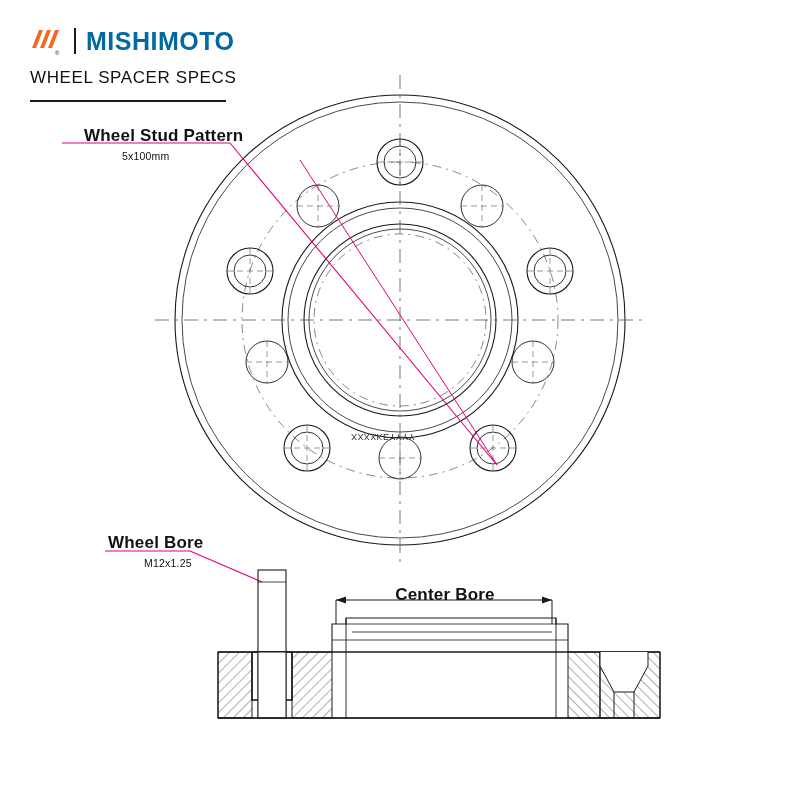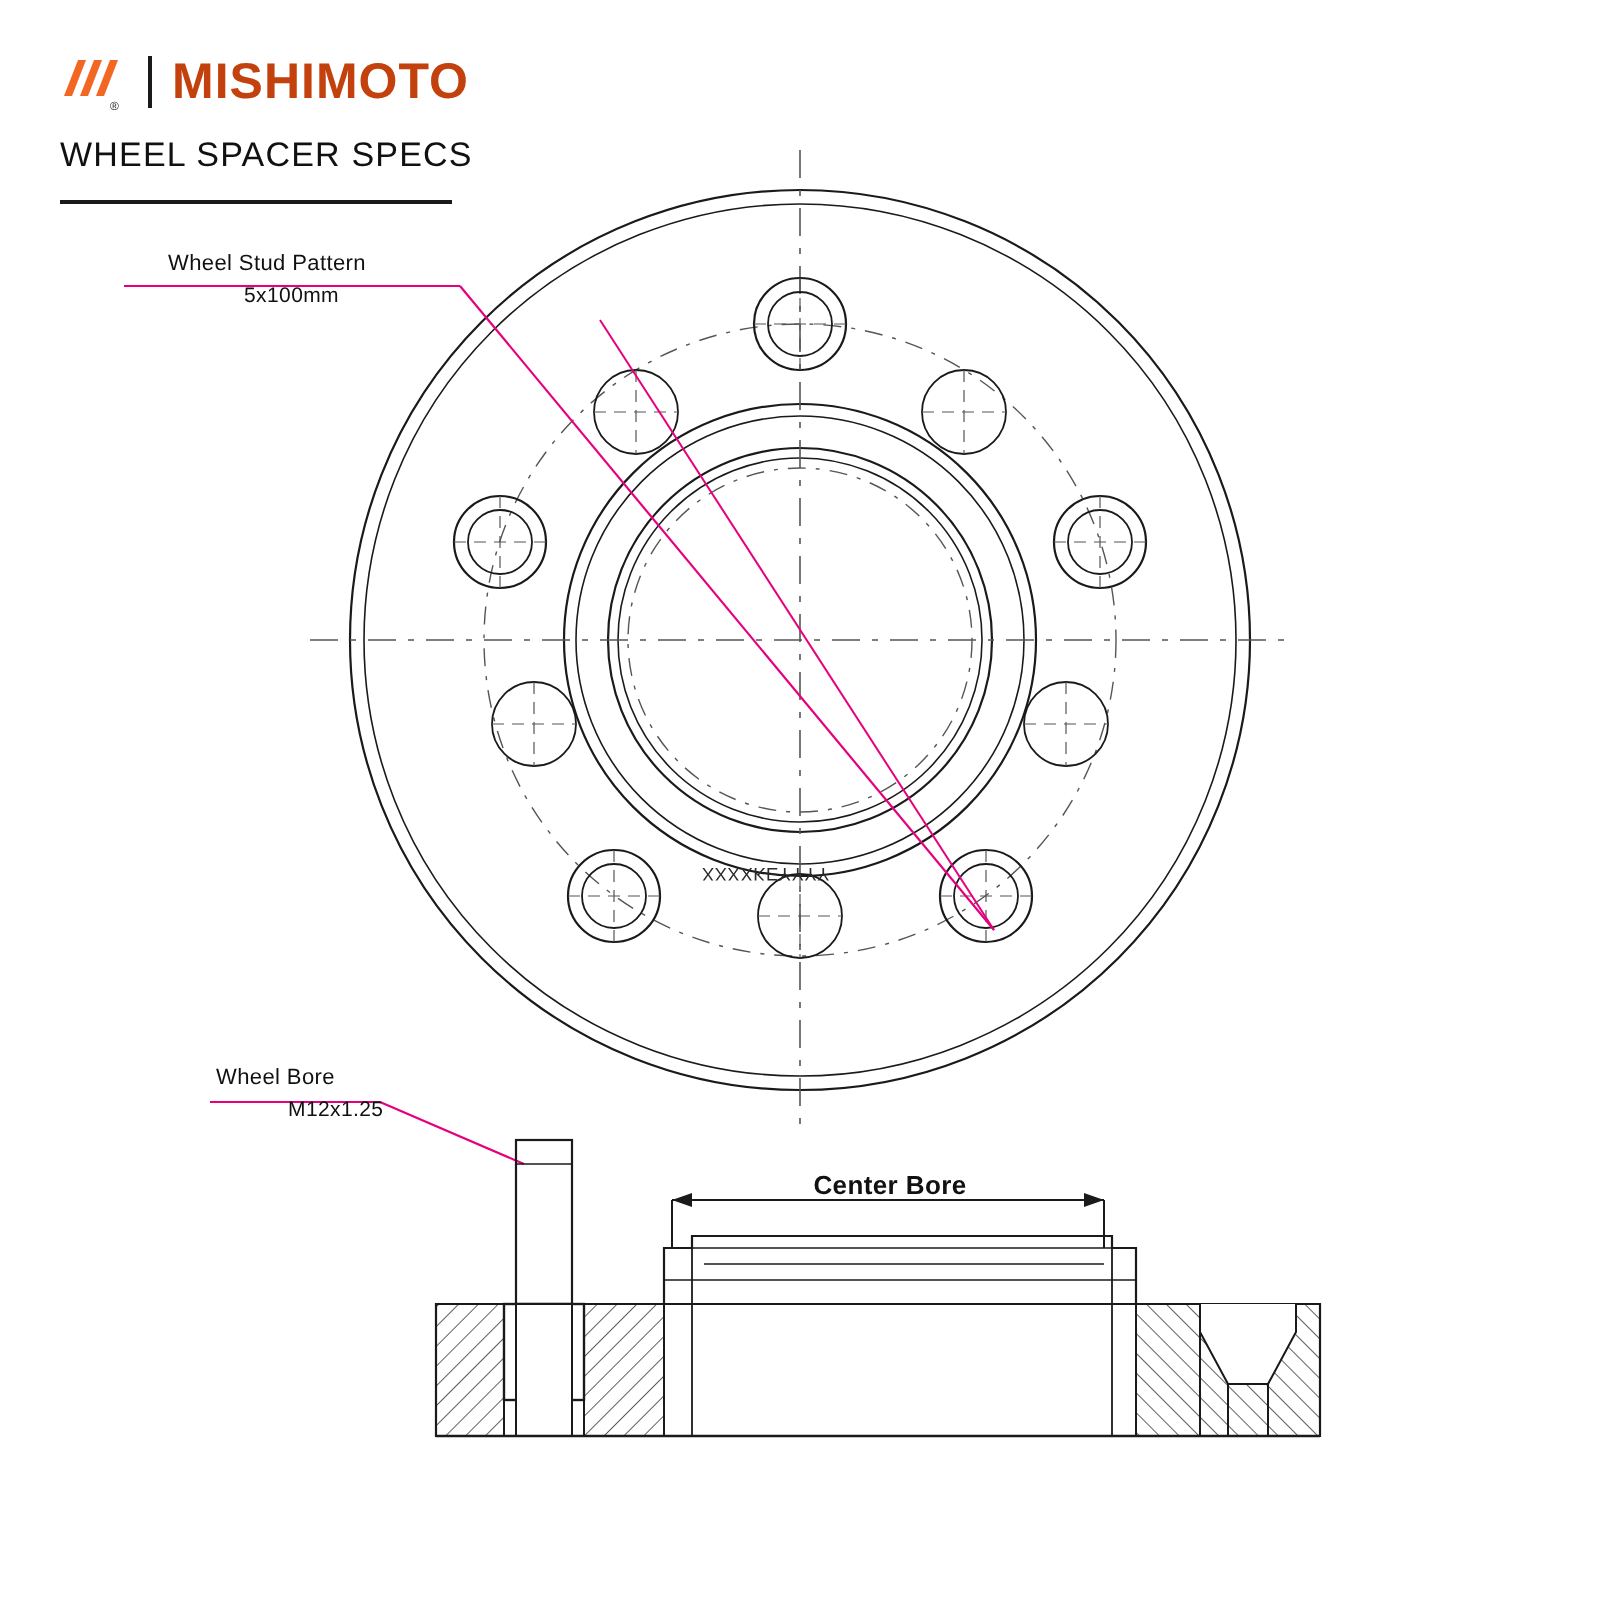--- a/index.html
+++ b/index.html
@@ -45,21 +45,21 @@
     width: 2px;
     height: 26px;
     background: #1a1a1a;
     flex: 0 0 auto;
   }
   .brand-name {
     font-size: 25px;
     font-weight: bold;
     letter-spacing: 0.5px;
     line-height: 1;
-    color: #c2410c;
+    color: #0369a1;
   }
   .subtitle {
     margin-top: 10px;
     font-size: 17px;
     font-weight: normal;
     letter-spacing: 0.6px;
     color: #111111;
   }
   .header-rule {
     position: absolute;
@@ -68,22 +68,22 @@
     width: 196px;
     height: 2px;
     background: #1a1a1a;
   }
 
   
   .callout {
     position: absolute;
   }
   .callout .c-title {
-    font-size: 11px;
-    font-weight: normal;
+    font-size: 17px;
+    font-weight: bold;
     color: #111111;
     white-space: nowrap;
     letter-spacing: 0.2px;
   }
   .callout .c-value {
     font-size: 10.5px;
     color: #111111;
     white-space: nowrap;
     margin-top: 4px;
     letter-spacing: 0.2px;
@@ -92,21 +92,21 @@
   .callout.stud-pattern { left: 84px; top: 126px; }
   .callout.stud-pattern .c-value { margin-left: 22px; }
   .callout.wheel-stud { left: 108px; top: 533px; }
   .callout.wheel-stud .c-value { margin-left: 20px; }
 
   .dim-label {
     position: absolute;
     text-align: center;
   }
   .dim-label .d-title {
-    font-size: 13px;
+    font-size: 17px;
     font-weight: bold;
     color: #111111;
     letter-spacing: 0.2px;
     text-align: center;
   }
   .dim-label .d-value {
     font-size: 10.5px;
     color: #111111;
     margin-top: 5px;
     letter-spacing: 0.2px;

